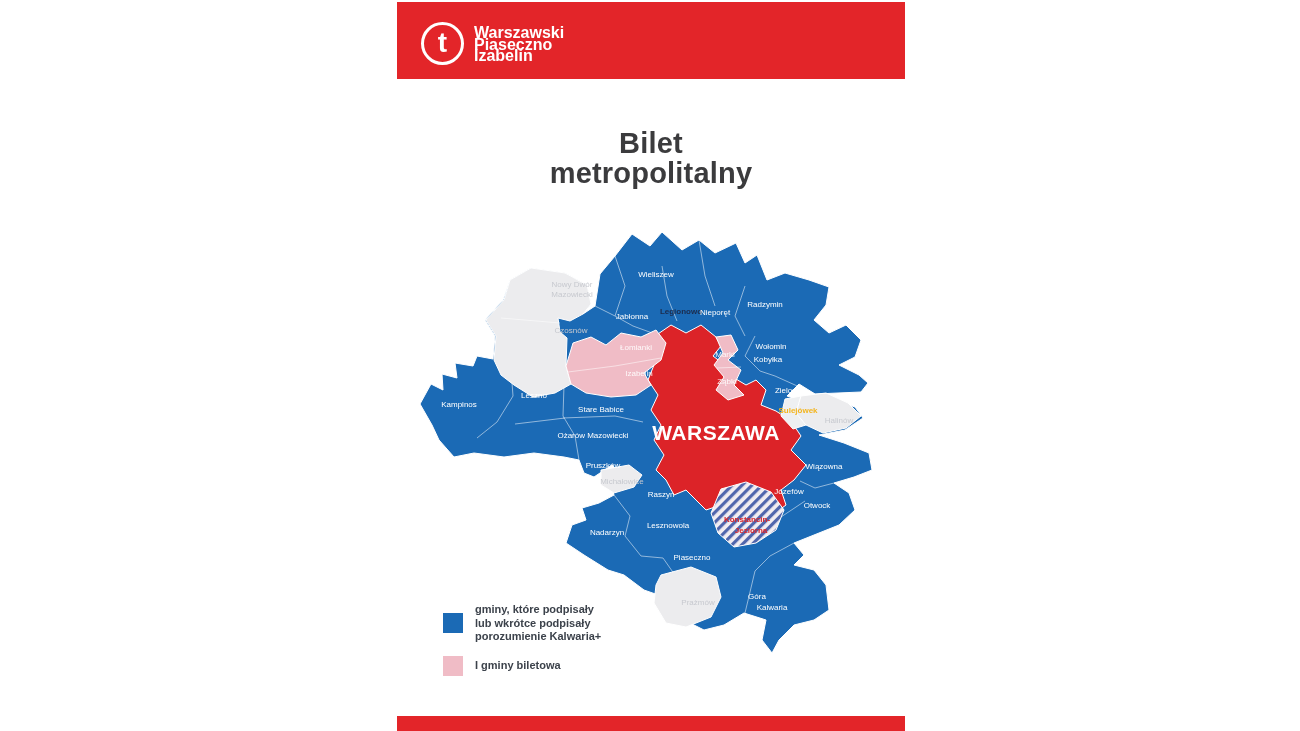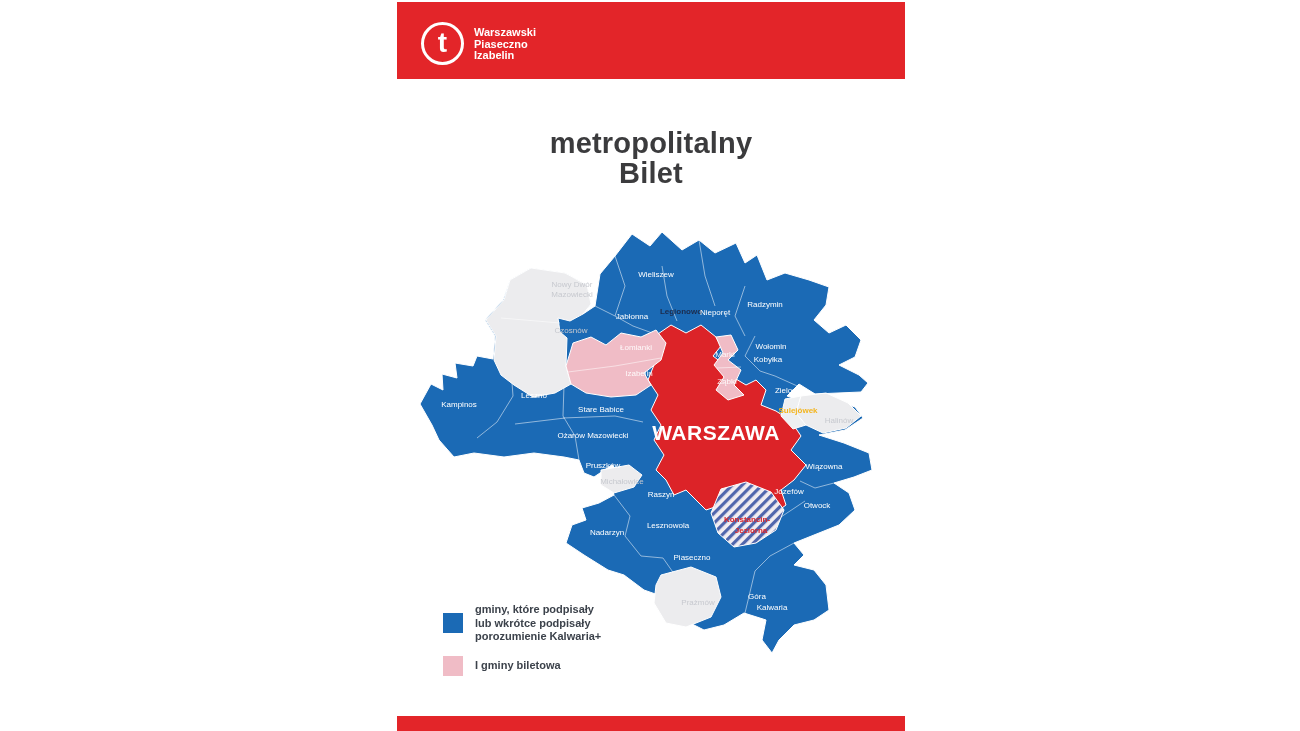--- a/index.html
+++ b/index.html
@@ -3,21 +3,21 @@
 <meta charset="utf-8">
 <style>
   html,body{margin:0;padding:0;}
   .page{position:relative;width:1300px;height:731px;background:#ffffff;overflow:hidden;
         font-family:"Liberation Sans",sans-serif;}
   
   .header{position:absolute;left:397px;top:2px;width:508px;height:77px;background:#e32529;}
   .logo{position:absolute;left:24px;top:20px;width:37px;height:37px;border:3px solid #ffffff;
         border-radius:50%;color:#ffffff;font-weight:bold;font-size:28px;text-align:center;
         line-height:35px;}
-  .brand{position:absolute;left:77px;top:25px;color:#ffffff;font-size:11px;font-weight:bold;
+  .brand{position:absolute;left:77px;top:25px;color:#ffffff;font-size:16px;font-weight:bold;
          line-height:11.5px;}
   
   .title{position:absolute;left:397px;top:128px;width:508px;text-align:center;font-size:29px;
          font-weight:bold;color:#3b3b3d;line-height:30px;letter-spacing:.2px;}
   
   .map{position:absolute;left:415px;top:226px;}
   .region{stroke:#ffffff;stroke-width:1;stroke-linejoin:round;}
   .borders{fill:none;stroke:#ffffff;stroke-width:.8;opacity:.65;}
   .lbl{font-family:"Liberation Sans",sans-serif;font-size:8px;fill:#ffffff;text-anchor:middle;}
   .lbl.gray{fill:#c7c9cf;}
@@ -44,22 +44,22 @@
   <div class="header">
     <div class="logo">t</div>
     <div class="brand">
       <div>Warszawski</div>
       <div>Piaseczno</div>
       <div>Izabelin</div>
     </div>
   </div>
 
   <div class="title">
+    <div>Bilet</div>
     <div>metropolitalny</div>
-    <div>Bilet</div>
   </div>
 
   <svg class="map" width="460" height="430" viewBox="0 0 460 430">
     <defs>
       <pattern id="hatch" width="7" height="7" patternUnits="userSpaceOnUse" patternTransform="rotate(45)">
         <rect width="7" height="7" fill="#f2edf1"></rect>
         <rect width="3.2" height="7" fill="#5166ad"></rect>
       </pattern>
     </defs>
 

